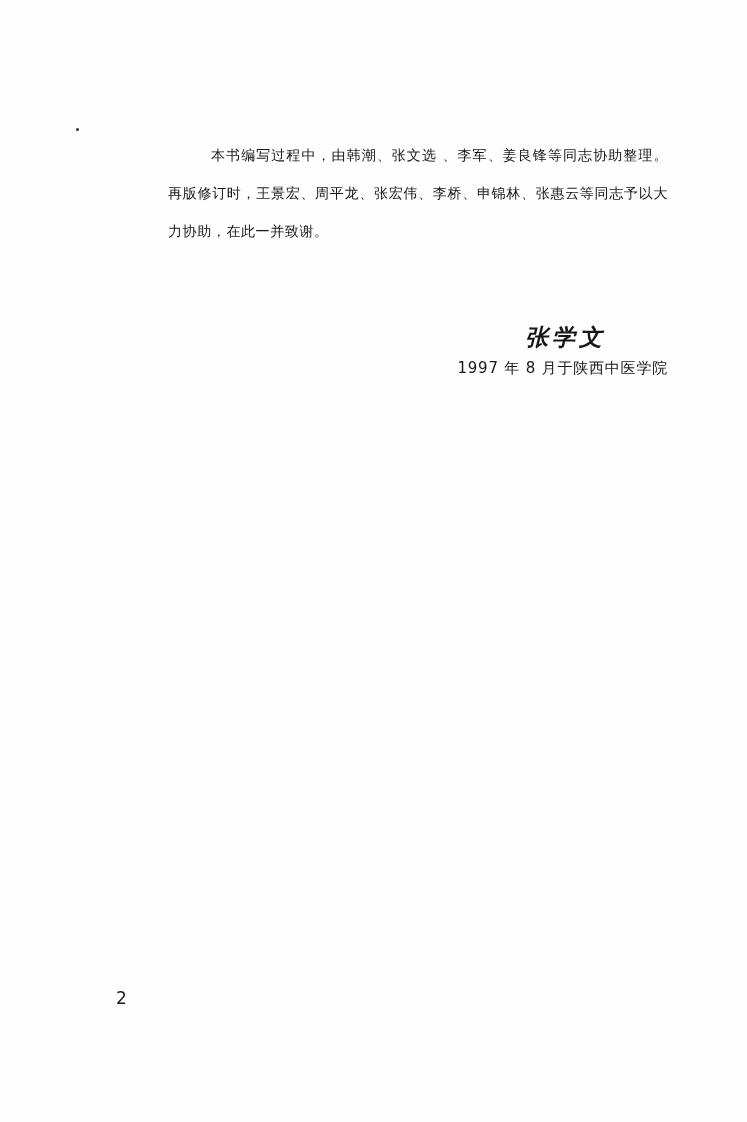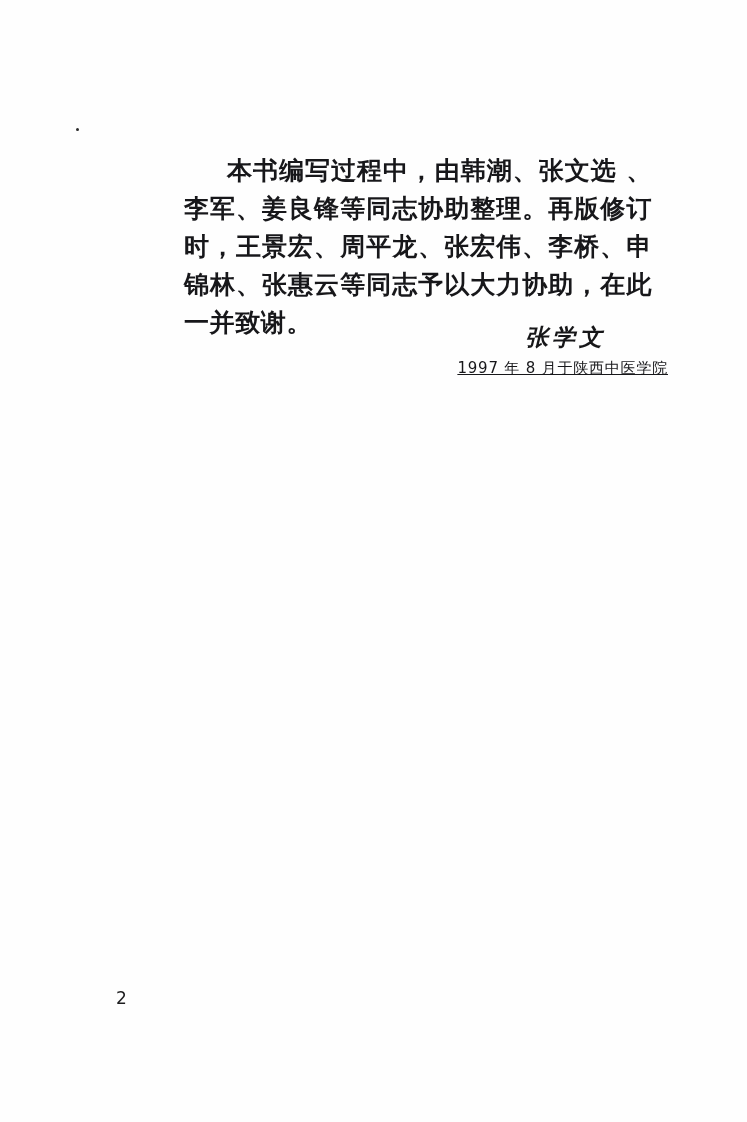--- a/index.html
+++ b/index.html
@@ -33,28 +33,28 @@
     border-radius: 50%;
   }
   .body-block {
     position: absolute;
     left: 168px;
     top: 136px;
     width: 500px;
   }
   .body-paragraph {
     font-family: "DejaVu Sans", "Liberation Sans", sans-serif;
-    font-size: 25px;
+    font-size: 14px;
     line-height: 38px;
     letter-spacing: 0.6px;
     text-indent: 43px;
     text-align: justify;
     color: #17171a;
-    margin: 16px;
-    font-weight: 700;
+    margin: 0;
+    font-weight: 400;
   }
   .signature-block {
     position: absolute;
     left: 168px;
     top: 310px;
     width: 500px;
     text-align: right;
     margin-top: 12px;
   }
   .signature-name {
@@ -65,21 +65,20 @@
     color: #161618;
     margin: 0 62px 6px 0;
     font-style: italic;
   }
   .signature-date {
     font-family: "DejaVu Sans", "Liberation Sans", sans-serif;
     font-size: 15px;
     letter-spacing: 0.8px;
     color: #17171a;
     margin: 0 0 0 0;
-    text-decoration: underline;
   }
   .page-number {
     position: absolute;
     left: 116px;
     top: 988px;
     font-family: "DejaVu Sans", "Liberation Sans", sans-serif;
     font-size: 17px;
     color: #1d1d1f;
   }
 </style>

